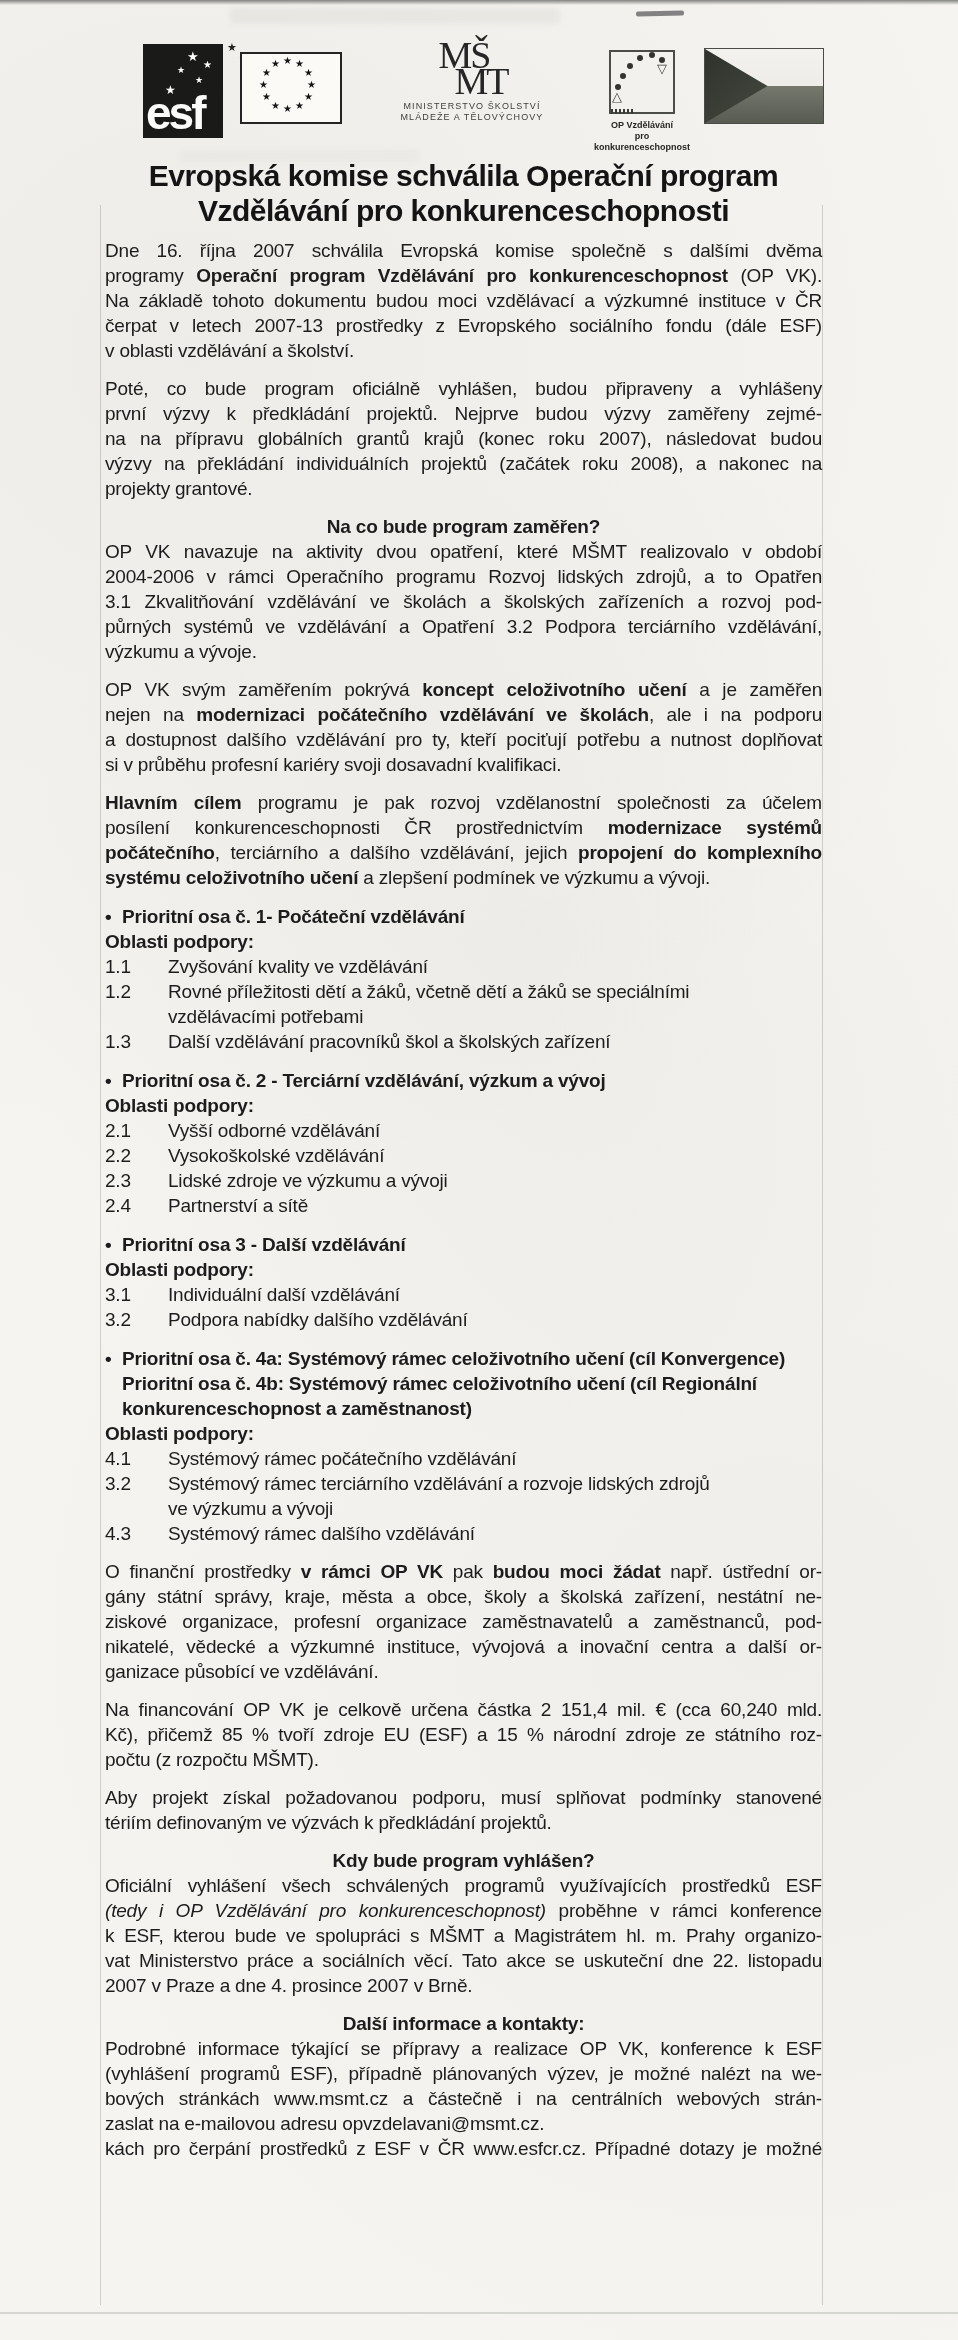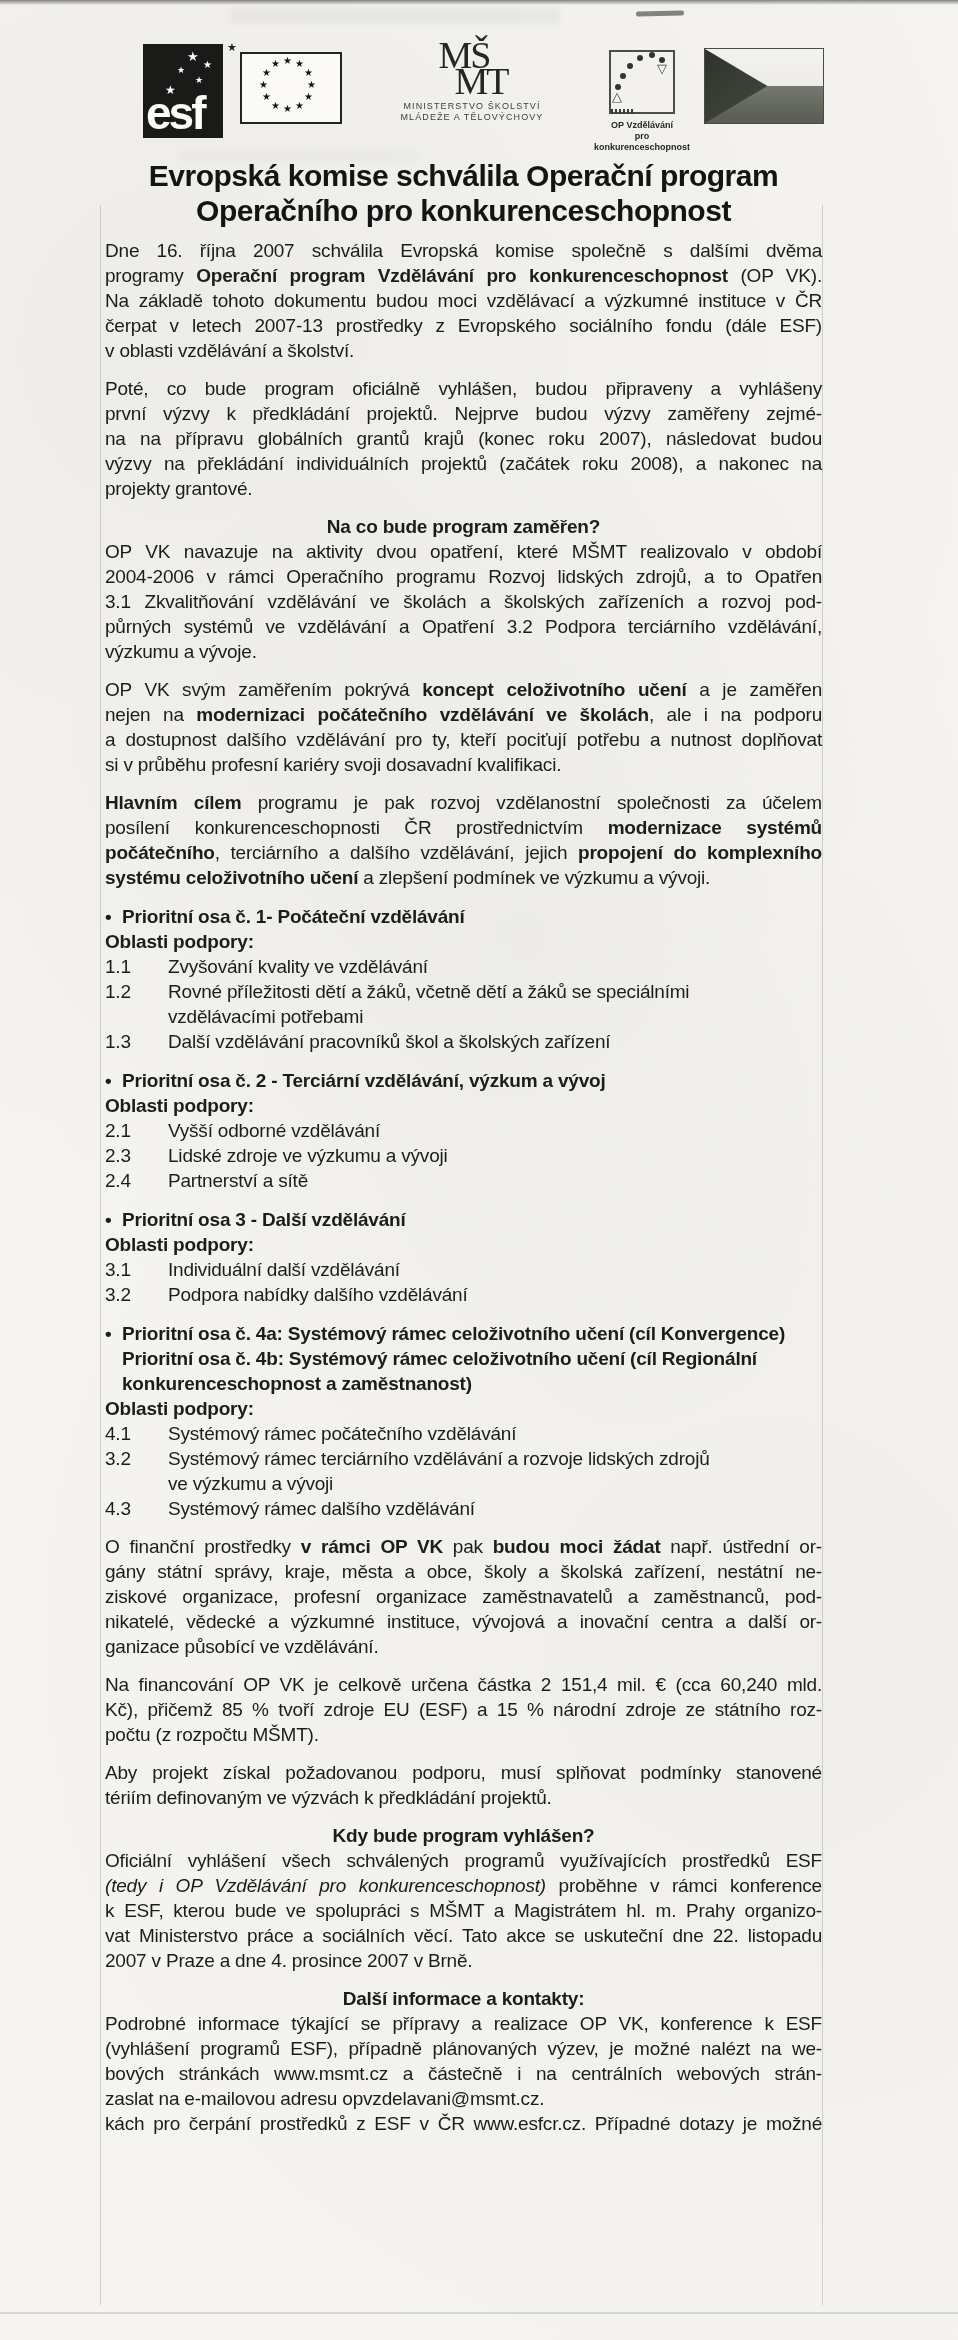--- a/index.html
+++ b/index.html
@@ -139,21 +139,21 @@
     </div>
   </div>
 
   <div class="logo czech-flag">
     <div class="flag-bottom"></div>
     <div class="flag-triangle"></div>
   </div>
 
   <div class="title">
     <div>Evropská komise schválila Operační program</div>
-    <div>Operačního pro konkurenceschopnost</div>
+    <div>Vzdělávání pro konkurenceschopnosti</div>
   </div>
 
   <div class="article" id="article-body">
       <div class="para">
         <div class="jl">Dne 16. října 2007 schválila Evropská komise společně s dalšími dvěma</div>
         <div class="jl">programy <b>Operační program Vzdělávání pro konkurenceschopnost</b> (OP VK).</div>
         <div class="jl">Na základě tohoto dokumentu budou moci vzdělávací a výzkumné instituce v ČR</div>
         <div class="jl">čerpat v letech 2007-13 prostředky z Evropského sociálního fondu (dále ESF)</div>
         <div class="jl last">v oblasti vzdělávání a školství.</div>
       </div>
@@ -210,20 +210,24 @@
         <div class="bullet-glyph">•</div>
         <div class="bh-text">
           <div>Prioritní osa č. 2 - Terciární vzdělávání, výzkum a vývoj</div>
         </div>
       </div>
       <div class="subh">Oblasti podpory:</div>
       <div class="items">
         <div class="item-row">
           <div class="item-num">2.1</div>
           <div class="item-text">Vyšší odborné vzdělávání</div>
+        </div>
+        <div class="item-row">
+          <div class="item-num">2.2</div>
+          <div class="item-text">Vysokoškolské vzdělávání</div>
         </div>
         <div class="item-row">
           <div class="item-num">2.3</div>
           <div class="item-text">Lidské zdroje ve výzkumu a vývoji</div>
         </div>
         <div class="item-row">
           <div class="item-num">2.4</div>
           <div class="item-text">Partnerství a sítě</div>
         </div>
       </div>

